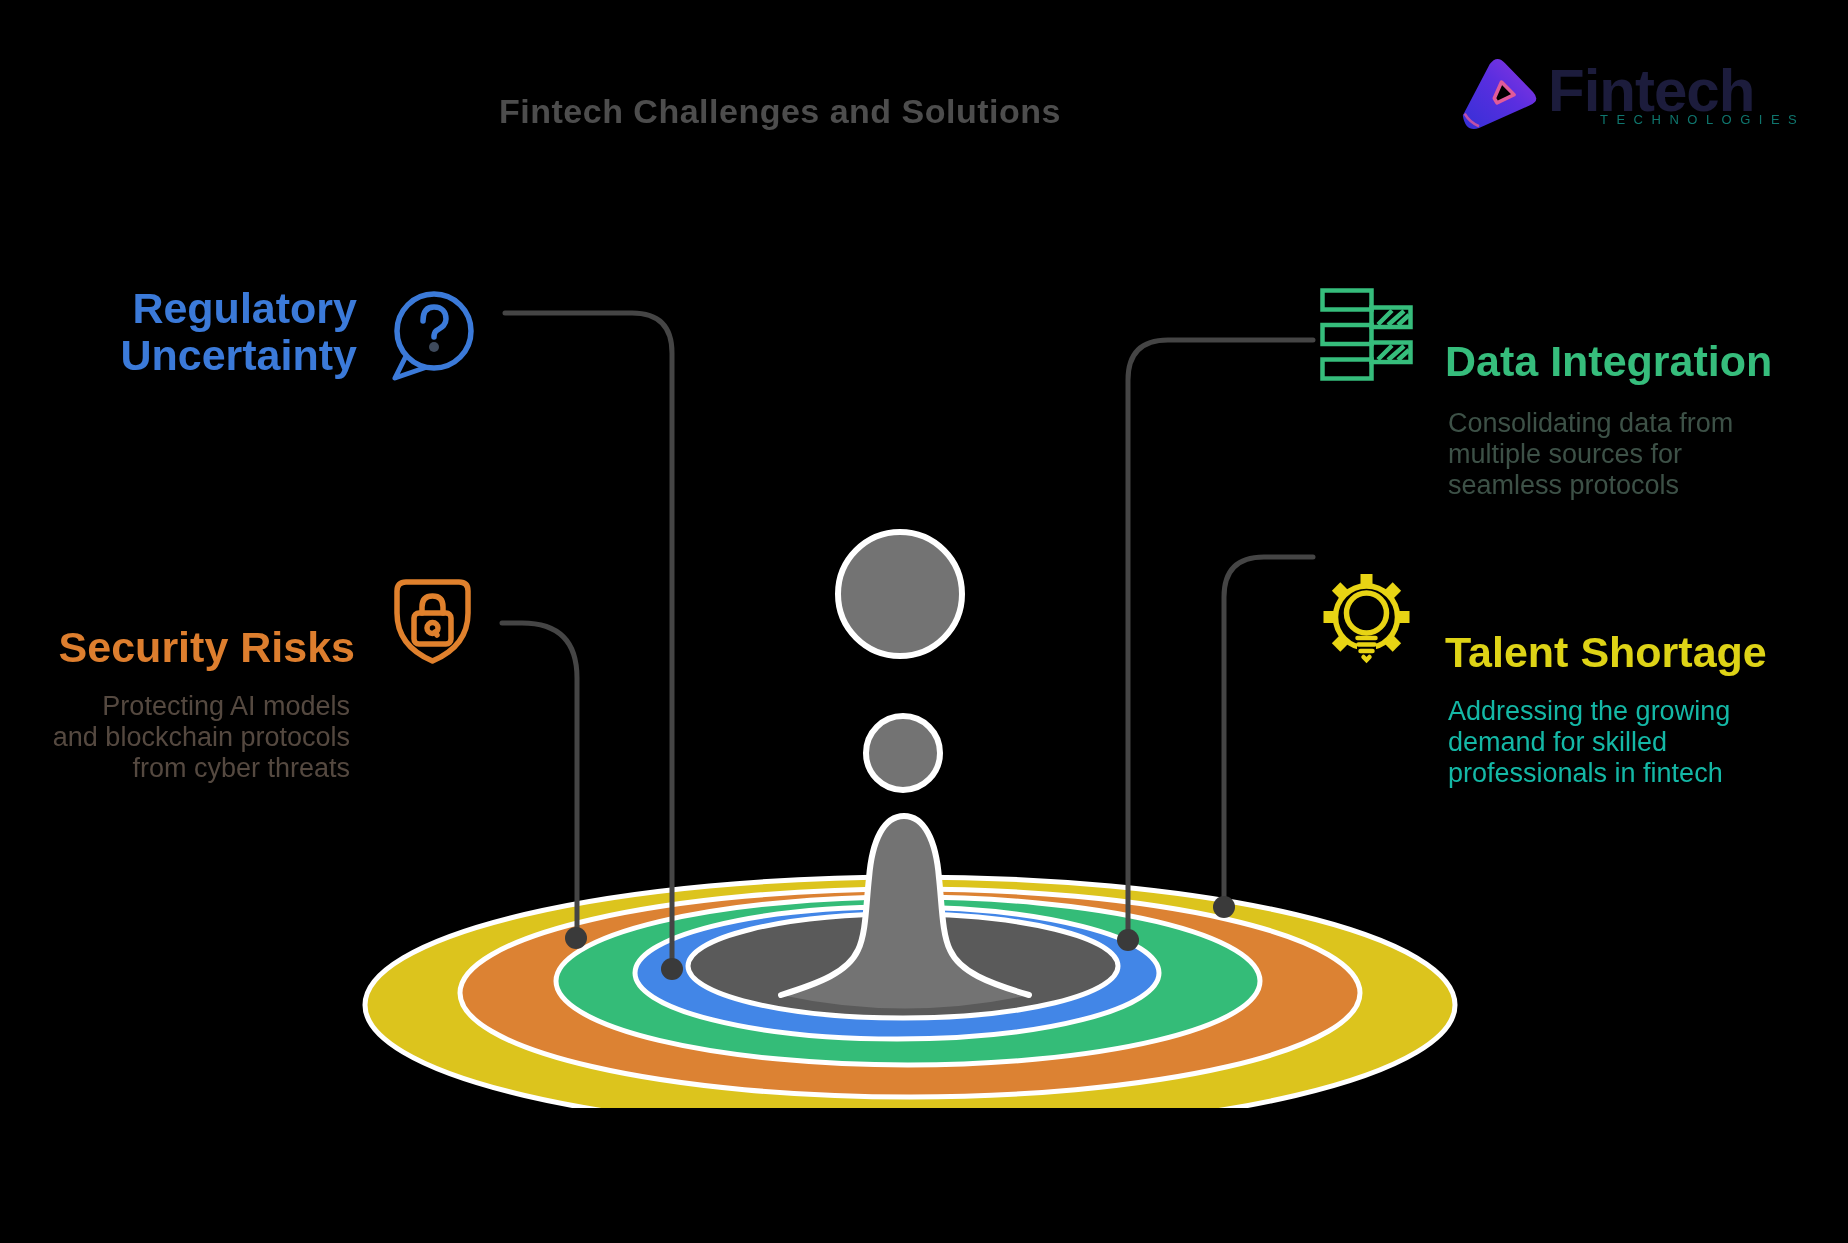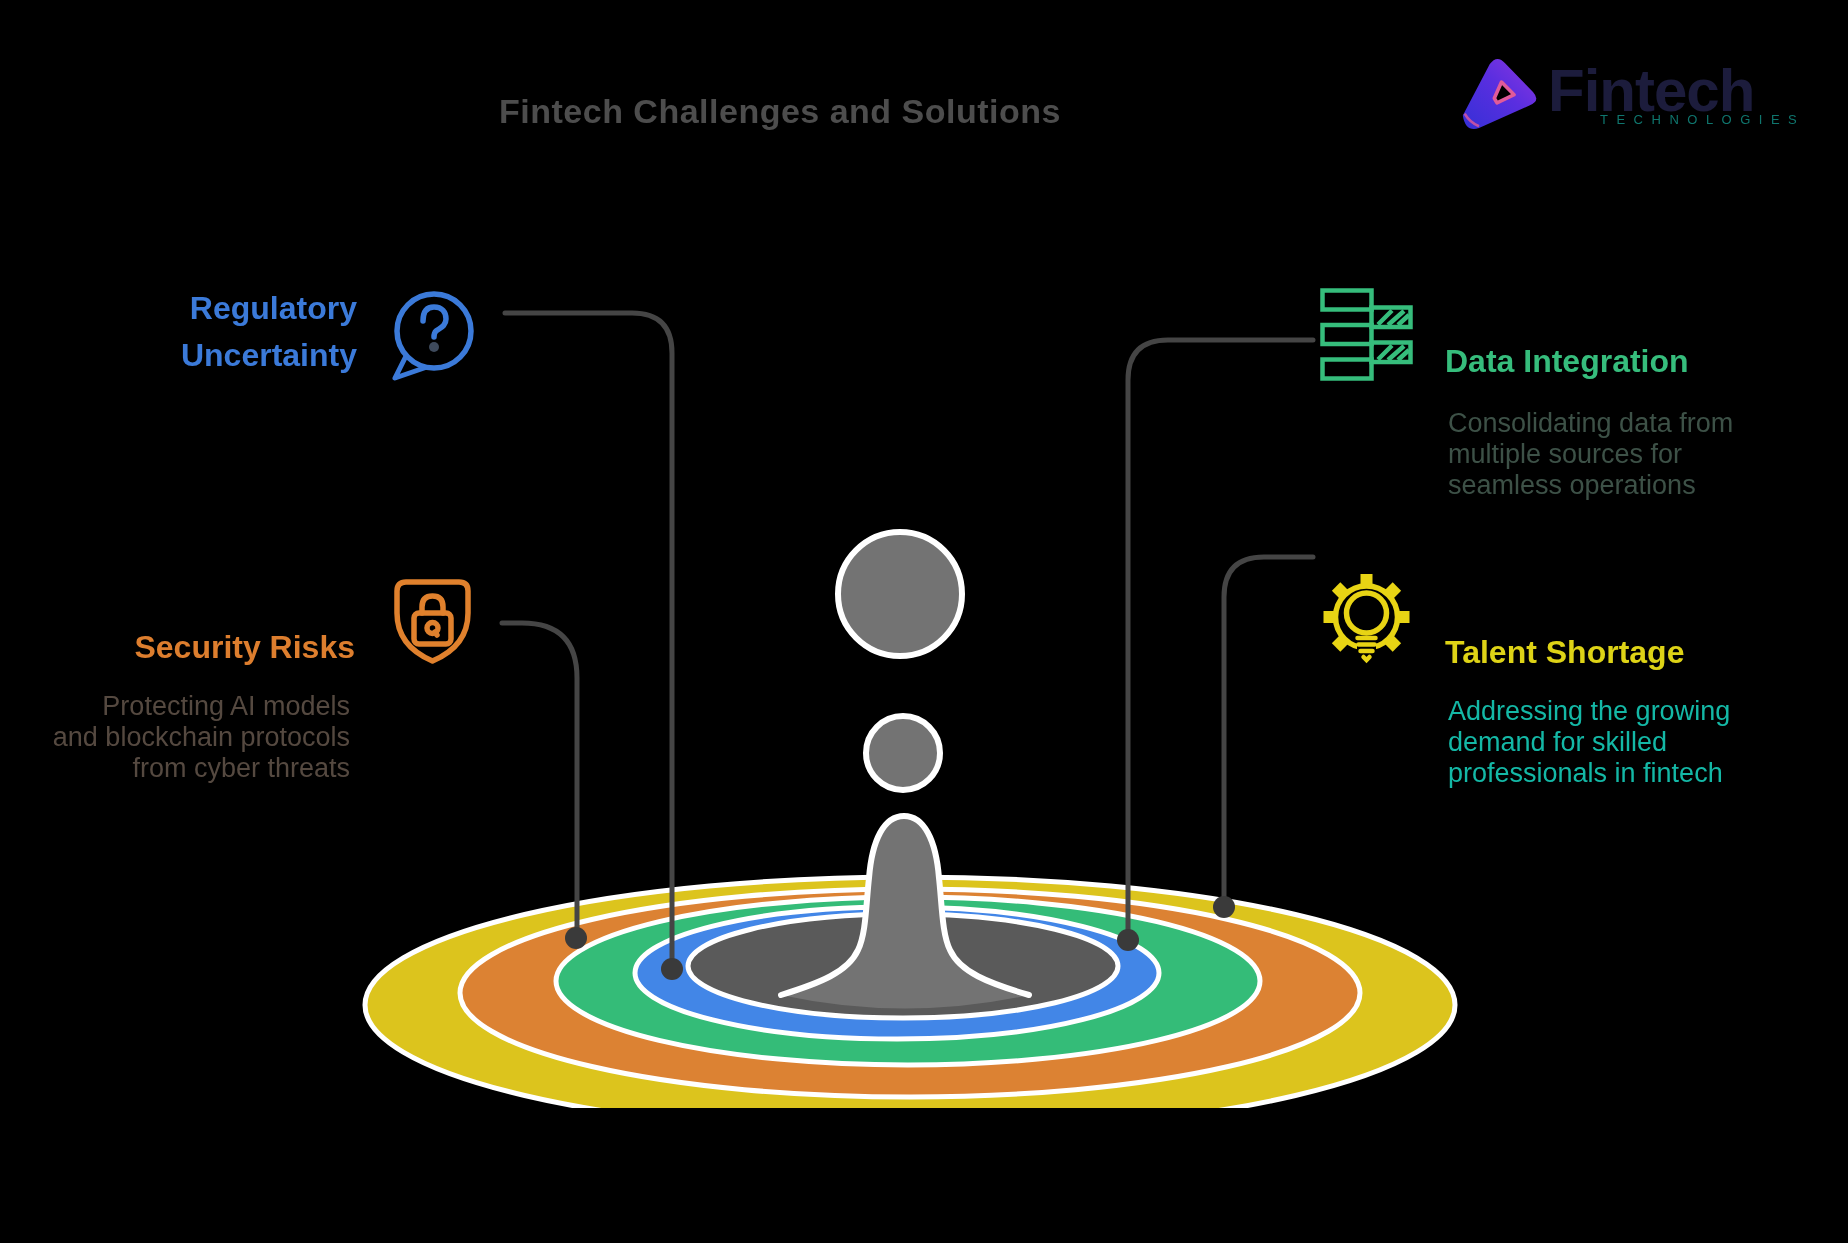--- a/index.html
+++ b/index.html
@@ -9,21 +9,21 @@
   }
   .abs{position:absolute;}
   #page-title{
     left:440px;top:92px;width:680px;text-align:center;
     font-size:34px;font-weight:bold;color:#4d4d4d;letter-spacing:.5px;
   }
   
   #logo-name{left:1548px;top:56px;font-size:60px;font-weight:bold;color:#1c1c3c;letter-spacing:-1px;}
   #logo-subtitle{left:1552px;top:112px;font-size:13px;font-weight:normal;color:#0f766e;letter-spacing:8.5px;margin-left:48px;}
   
-  .heading{font-weight:bold;font-size:32px;line-height:47px;}
+  .heading{font-weight:bold;font-size:43px;line-height:47px;}
   .body-text{font-size:27px;line-height:31px;}
   #reg-heading{right:1491px;top:285px;width:340px;text-align:right;color:#3b7ad9;}
   #reg-body{right:1498px;top:408px;width:300px;text-align:right;color:#39475c;}
   #sec-heading{right:1493px;top:624px;width:340px;text-align:right;color:#dd7e2e;}
   #sec-body{right:1498px;top:691px;width:300px;text-align:right;color:#554940;}
   #data-heading{left:1445px;top:338px;width:420px;color:#36bd7c;}
   #data-body{left:1448px;top:408px;width:315px;color:#3d5147;}
   #tal-heading{left:1445px;top:629px;width:420px;color:#ded316;}
   #tal-body{left:1448px;top:696px;width:325px;color:#14b8a6;}
   .icon-box{position:absolute;}
@@ -98,21 +98,21 @@
     <g fill="none" stroke="#e0812d" stroke-width="5.5" stroke-linecap="round" stroke-linejoin="round">
       <path d="M 12 18 Q 12 9 21 9 L 74 9 Q 83 9 83 18 L 83 40 Q 83 73 47.5 88 Q 12 73 12 40 Z"></path>
       <rect x="29" y="40" width="37" height="31" rx="5"></rect>
       <path d="M 37 40 L 37 34 Q 37 23 47.5 23 Q 58 23 58 34 L 58 40"></path>
       <circle cx="47.5" cy="55" r="5.5"></circle>
       <path d="M 50 59 L 52 62"></path>
     </g>
   </svg>
 
   <div id="data-heading" class="abs heading">Data Integration</div>
-  <div id="data-body" class="abs body-text">Consolidating data from multiple sources for seamless operations</div>
+  <div id="data-body" class="abs body-text">Consolidating data from multiple sources for seamless protocols</div>
   <svg class="icon-box" style="left:1320px;top:288px" width="93" height="93" viewBox="0 0 93 93">
     <g fill="none" stroke="#36bd7c" stroke-width="4.5" stroke-linejoin="miter">
       <rect x="2.5" y="2.5" width="49" height="19"></rect>
       <rect x="2.5" y="37" width="49" height="19"></rect>
       <rect x="2.5" y="71.5" width="49" height="19"></rect>
       <rect x="51.5" y="19.5" width="39" height="19.5"></rect>
       <rect x="51.5" y="54.5" width="39" height="19.5"></rect>
       <path d="M 58 36.5 L 72 22.5 M 68 37 L 84 23 M 78 37 L 89 27"></path>
       <path d="M 58 71.5 L 72 57.5 M 68 72 L 84 58 M 78 72 L 89 62"></path>
     </g>

